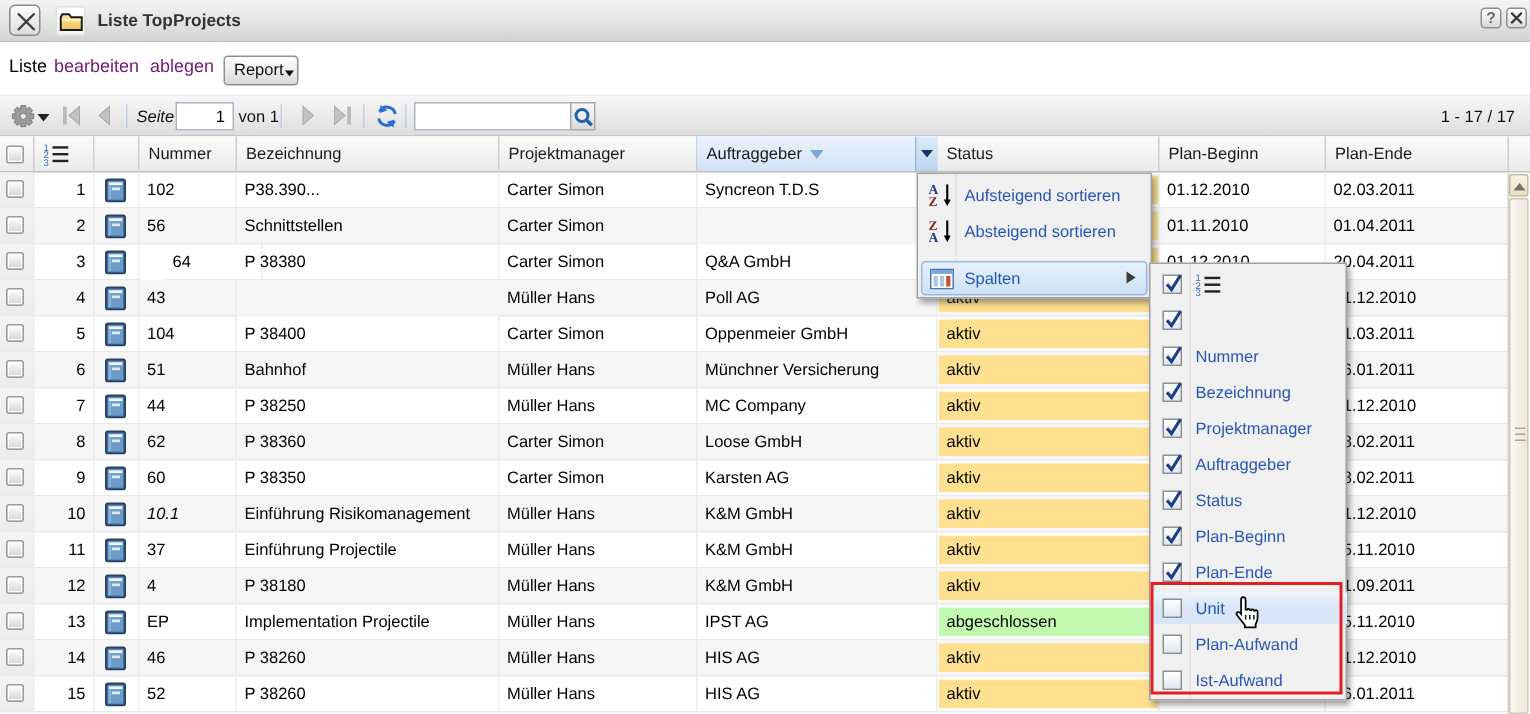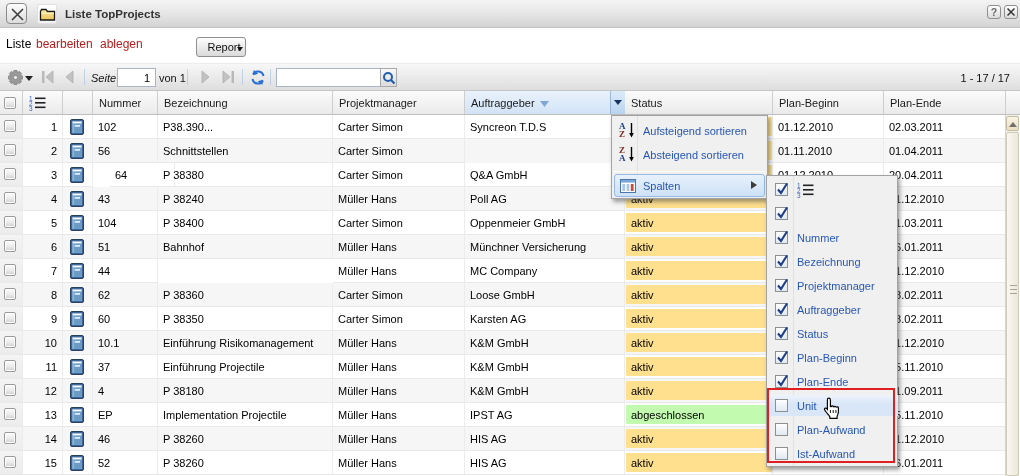--- a/index.html
+++ b/index.html
@@ -10,22 +10,22 @@
 #closeL{position:absolute;left:6px;top:3px;width:21px;height:21px;border:1px solid #8a8a8a;border-radius:4px;background:linear-gradient(#fdfdfd,#dcdcdc);}
 #closeL svg{position:absolute;left:2px;top:2px;}
 #foldtile{position:absolute;left:37px;top:4px;width:20px;height:20px;background:linear-gradient(#ffffff,#f2f2f2);border:1px solid #e0e0e0;border-radius:2px;}
 #wtitle{position:absolute;left:65px;top:8px;font-weight:bold;font-size:11.5px;color:#333;}
 .tbtn{position:absolute;top:5px;width:14px;height:14px;border:1px solid #909090;border-radius:3px;background:linear-gradient(#ffffff,#dadada);text-align:center;line-height:13px;font-size:10.5px;font-weight:bold;color:#6a6a6a;-webkit-font-smoothing:antialiased;}
 #helpB{left:987px;}
 #closeR{left:1004px;}
 
 #menurow{position:absolute;left:0;top:29px;width:1020px;height:34px;background:#fff;}
 #menurow .mitem{position:absolute;top:8px;font-size:12px;}
-#menurow .blue{color:#b91c1c;}
-#reportbtn{position:absolute;left:149px;top:8px;width:50px;height:20px;border:1px solid #8f8f8f;border-radius:3px;background:linear-gradient(#fefefe,#dadada);font-size:11px;color:#111;text-align:center;padding:3px 0 0 6px;margin-left:47px;}
+#menurow .blue{color:#701a75;}
+#reportbtn{position:absolute;left:149px;top:8px;width:50px;height:20px;border:1px solid #8f8f8f;border-radius:3px;background:linear-gradient(#fefefe,#dadada);font-size:11px;color:#111;text-align:left;padding:3px 0 0 6px;}
 #reportbtn .caret{position:absolute;left:40px;top:9px;width:0;height:0;border-left:3.5px solid transparent;border-right:3.5px solid transparent;border-top:4.5px solid #111;}
 
 #toolbar{position:absolute;left:0;top:63px;width:1020px;height:28px;background:linear-gradient(#f7f7f7,#dedede);border-top:1px solid #ececec;border-bottom:1px solid #c5c5c5;}
 .tsep{position:absolute;top:5px;width:1px;height:16px;background:#99bbe8;opacity:.55;}
 
 #gearcaret{position:absolute;left:25px;top:12px;width:0;height:0;border-left:4px solid transparent;border-right:4px solid transparent;border-top:5px solid #222;}
 .navico{position:absolute;top:6px;}
 #seitelbl{position:absolute;left:91px;top:8px;color:#111;font-style:italic;}
 #pageinput{position:absolute;left:117px;top:4px;width:39px;height:19px;background:#fff;border:1px solid #a9b4c4;text-align:right;padding:3px 5px 0 0;color:#000;}
 #vonlbl{position:absolute;left:159px;top:8px;color:#111;}
@@ -246,21 +246,20 @@
         <div class="cell" style="left:63px;width:30px;">
           <svg width="15" height="17" style="position:absolute;left:7px;top:3px">
             <rect x="0.5" y="1.5" width="13" height="15" rx="1.5" fill="#35588c" stroke="#27415f" stroke-width="1"></rect>
             <rect x="1.8" y="2.8" width="10.4" height="12.4" fill="#6d9bc8"></rect>
             <rect x="2.6" y="3.6" width="9" height="1.8" fill="#f4f8fb"></rect>
             <rect x="4.6" y="7" width="5.4" height="1.8" fill="#dcebf7"></rect>
             <rect x="2.6" y="5.8" width="1.4" height="9" fill="#8fb4d8"></rect>
           </svg>
         </div>
         <div class="cell" style="left:93px;width:65px;">43</div>
-        <div class="cell" style="left:158px;width:175px;">P 38240</div>
         <div class="cell" style="left:333px;width:132px;">Müller Hans</div>
         <div class="cell" style="left:465px;width:160px;">Poll AG</div>
         <div class="cell" style="left:625px;width:148px;padding:0;">
           <div class="status-y">aktiv</div>
         </div>
         <div class="cell" style="left:773px;width:111px;">01.10.2010</div>
         <div class="cell" style="left:884px;width:122px;">01.12.2010</div>
       </div>
       <div class="row" style="top:96px">
         <div class="cell" style="left:0;width:23px;background:linear-gradient(#f4f4f4,#ececec);"></div>
@@ -315,20 +314,21 @@
         <div class="cell" style="left:63px;width:30px;">
           <svg width="15" height="17" style="position:absolute;left:7px;top:3px">
             <rect x="0.5" y="1.5" width="13" height="15" rx="1.5" fill="#35588c" stroke="#27415f" stroke-width="1"></rect>
             <rect x="1.8" y="2.8" width="10.4" height="12.4" fill="#6d9bc8"></rect>
             <rect x="2.6" y="3.6" width="9" height="1.8" fill="#f4f8fb"></rect>
             <rect x="4.6" y="7" width="5.4" height="1.8" fill="#dcebf7"></rect>
             <rect x="2.6" y="5.8" width="1.4" height="9" fill="#8fb4d8"></rect>
           </svg>
         </div>
         <div class="cell" style="left:93px;width:65px;">44</div>
+        <div class="cell" style="left:158px;width:175px;">P 38250</div>
         <div class="cell" style="left:333px;width:132px;">Müller Hans</div>
         <div class="cell" style="left:465px;width:160px;">MC Company</div>
         <div class="cell" style="left:625px;width:148px;padding:0;">
           <div class="status-y">aktiv</div>
         </div>
         <div class="cell" style="left:773px;width:111px;">01.10.2010</div>
         <div class="cell" style="left:884px;width:122px;">01.12.2010</div>
       </div>
       <div class="row alt" style="top:168px">
         <div class="cell" style="left:0;width:23px;background:linear-gradient(#f4f4f4,#ececec);"></div>
@@ -382,21 +382,21 @@
         <div class="cell rownum" style="left:23px;width:40px;">10</div>
         <div class="cell" style="left:63px;width:30px;">
           <svg width="15" height="17" style="position:absolute;left:7px;top:3px">
             <rect x="0.5" y="1.5" width="13" height="15" rx="1.5" fill="#35588c" stroke="#27415f" stroke-width="1"></rect>
             <rect x="1.8" y="2.8" width="10.4" height="12.4" fill="#6d9bc8"></rect>
             <rect x="2.6" y="3.6" width="9" height="1.8" fill="#f4f8fb"></rect>
             <rect x="4.6" y="7" width="5.4" height="1.8" fill="#dcebf7"></rect>
             <rect x="2.6" y="5.8" width="1.4" height="9" fill="#8fb4d8"></rect>
           </svg>
         </div>
-        <div class="cell" style="left:93px;width:65px;">10.1</div>
+        <div class="cell" style="left:93px;width:65px;font-style:italic;">10.1</div>
         <div class="cell" style="left:158px;width:175px;">Einführung Risikomanagement</div>
         <div class="cell" style="left:333px;width:132px;">Müller Hans</div>
         <div class="cell" style="left:465px;width:160px;">K&amp;M GmbH</div>
         <div class="cell" style="left:625px;width:148px;padding:0;">
           <div class="status-y">aktiv</div>
         </div>
         <div class="cell" style="left:773px;width:111px;">01.10.2010</div>
         <div class="cell" style="left:884px;width:122px;">01.12.2010</div>
       </div>
       <div class="row" style="top:240px">

